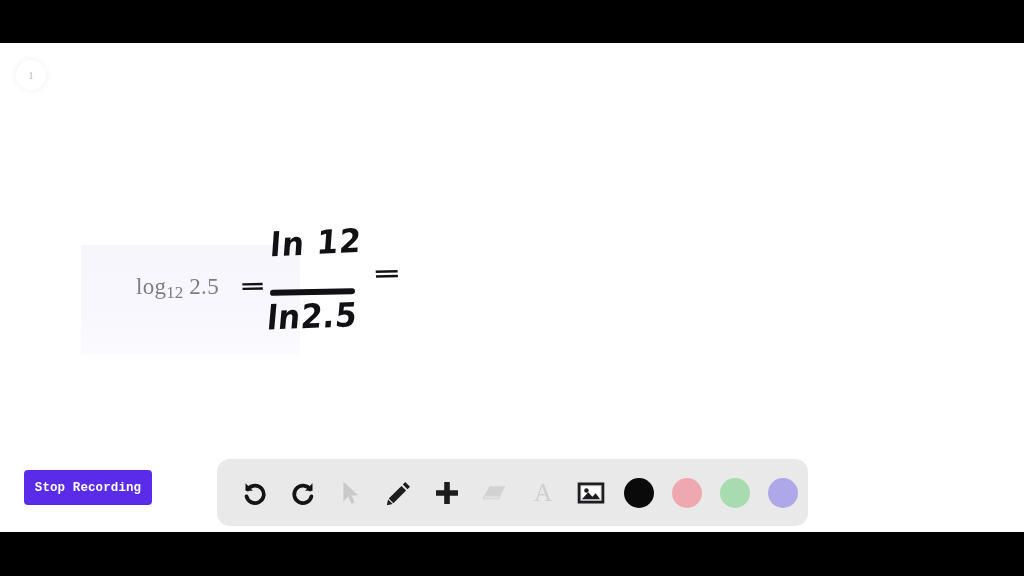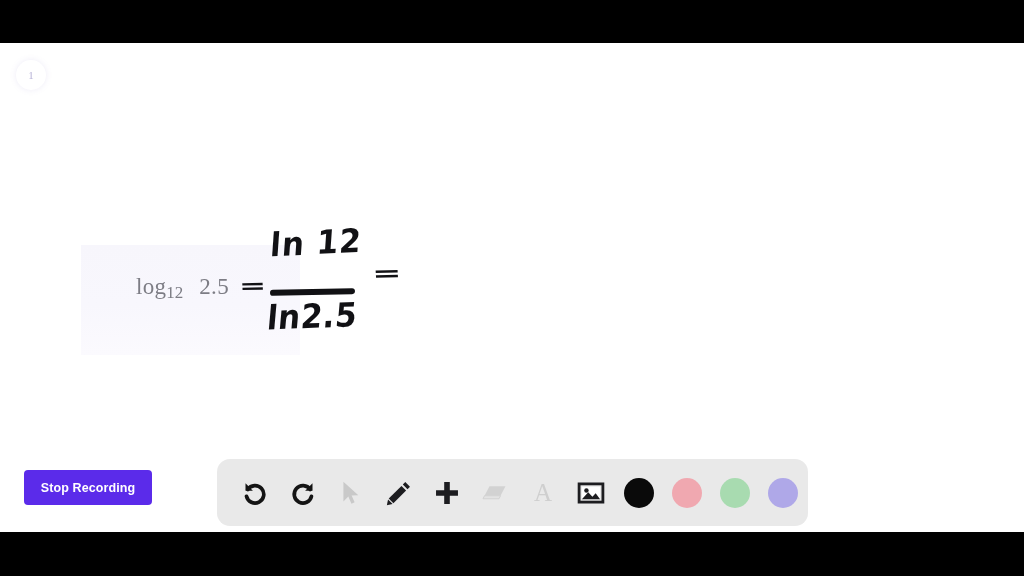--- a/index.html
+++ b/index.html
@@ -86,21 +86,21 @@
     color: #7d7d85;
     white-space: nowrap;
     letter-spacing: 0.3px;
   }
   #printed-equation .sub {
     font-size: 17px;
     vertical-align: -4px;
     letter-spacing: 0;
   }
   #printed-equation .num {
-    margin-left: 16px;
+    margin-left: 6px;
   }
 
   
   .hand {
     position: absolute;
     font-family: "DejaVu Sans", sans-serif;
     color: #111114;
     font-weight: 700;
   }
 
@@ -155,21 +155,21 @@
   #stop-recording {
     position: absolute;
     left: 24px;
     top: 427px;
     width: 128px;
     height: 35px;
     background: #5b2bea;
     border: none;
     border-radius: 4px;
     color: #ffffff;
-    font-family: Liberation Sans, sans-serif;
+    font-family: Liberation Mono, monospace;
     font-size: 12.5px;
     font-weight: 700;
     cursor: pointer;
     padding: 4px;
     letter-spacing: 0.1px;
   }
 
   
   #toolbar {
     position: absolute;

